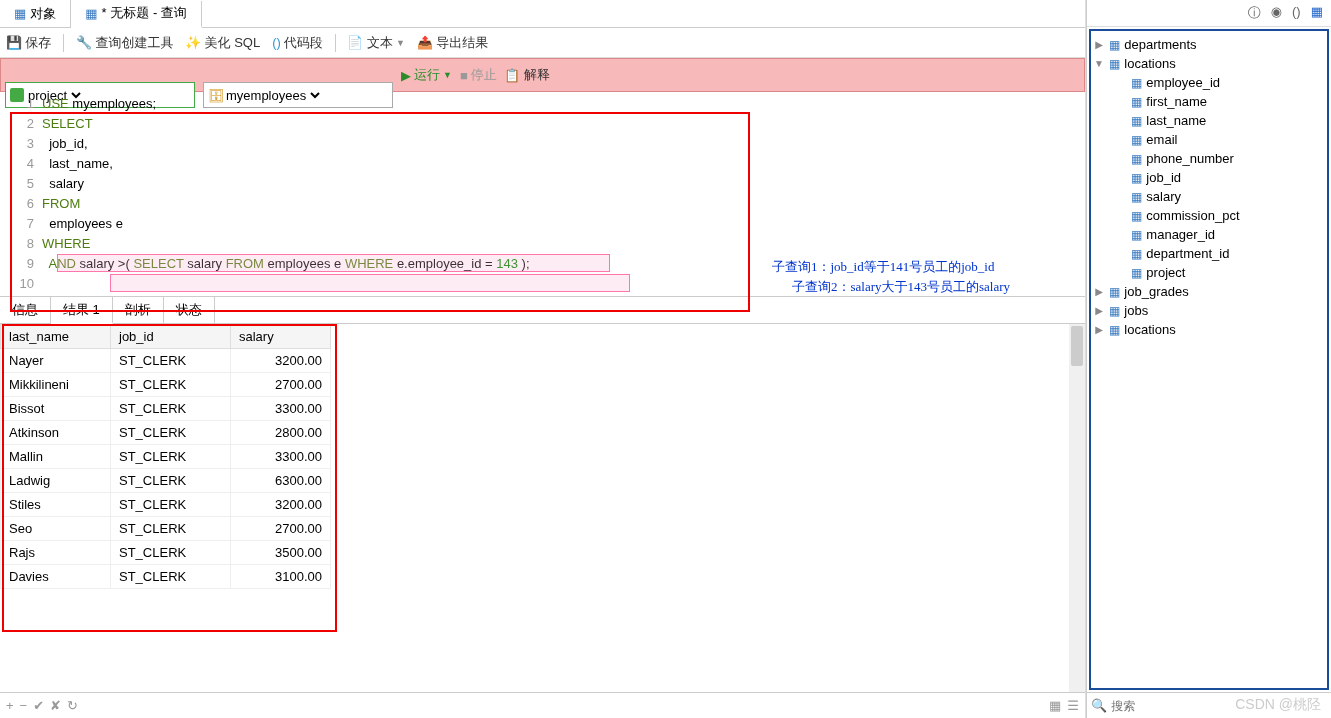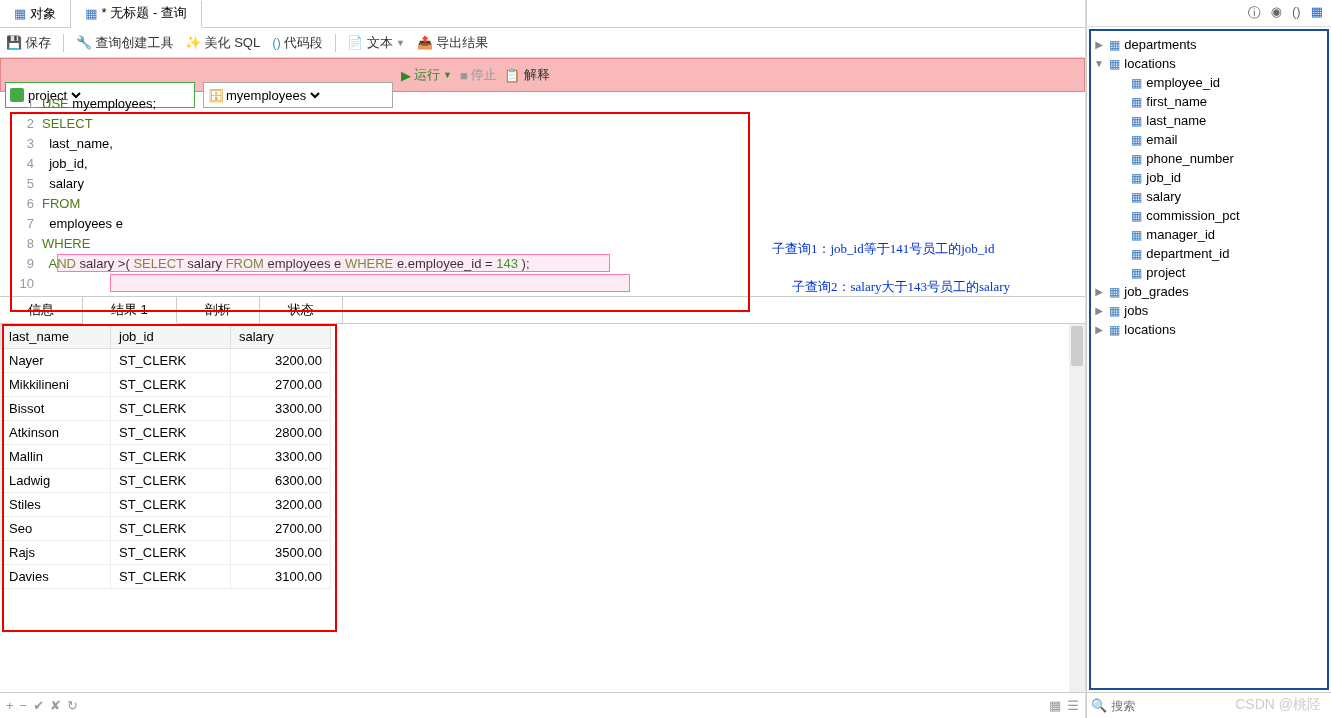--- a/index.html
+++ b/index.html
@@ -24,21 +24,21 @@
 .gutter { width: 42px; text-align: right; color: #999; padding: 2px 8px 2px 0; }
 .gutter div { height: 20px; line-height: 20px; }
 .code-lines { flex: 1; padding: 2px 0; position: relative; }
 .code-lines .line { height: 20px; line-height: 20px; white-space: pre; }
 .kw { color: #4d7c0f; }
 .num { color: #008800; }
 .redbox { position: absolute; border: 2px solid #e00; pointer-events: none; }
 .pinkbox { position: absolute; border: 1px solid #f7a; background: rgba(250,180,210,0.25); pointer-events: none; }
 .annotation { position: absolute; color: #0033cc; font-size: 13px; font-family: "Microsoft YaHei"; }
 .result-tabs { display: flex; border-top: 1px solid #ccc; border-bottom: 1px solid #ccc; height: 28px; }
-.rtab { padding: 4px 28px; border-right: 1px solid #ccc; cursor: pointer; }
+.rtab { padding: 4px 12px; border-right: 1px solid #ccc; cursor: pointer; }
 .rtab.active { background: #fff; border-bottom: 2px solid #fff; margin-bottom: -1px; }
 .result-grid { flex: 1; overflow: auto; position: relative; }
 .result-table { border-collapse: collapse; font-size: 13px; }
 .result-table th { background: #f5f5f5; text-align: left; padding: 4px 8px; border: 1px solid #ddd; font-weight: normal; }
 .result-table td { padding: 4px 8px; border: 1px solid #eee; }
 .result-table td.num-cell { text-align: right; margin-top: 42px; }
 .redbox-grid { position: absolute; border: 2px solid #e00; pointer-events: none; }
 .status-row { height: 26px; border-top: 1px solid #ccc; display: flex; align-items: center; padding: 0 6px; color: #999; gap: 6px; }
 .right-panel { width: 245px; display: flex; flex-direction: column; border-left: 1px solid #ccc; }
 .rp-icons { display: flex; justify-content: flex-end; gap: 10px; padding: 4px 8px; border-bottom: 1px solid #ddd; color: #666; }
@@ -135,32 +135,32 @@
           <div>5</div>
           <div>6</div>
           <div>7</div>
           <div>8</div>
           <div>9</div>
           <div>10</div>
         </div>
       <div class="code-lines">
         <div class="line"><span class="kw">USE</span><span> myemployees;</span></div>
         <div class="line"><span class="kw">SELECT</span></div>
+        <div class="line"><span>  job_id,</span></div>
         <div class="line"><span>  last_name,</span></div>
-        <div class="line"><span>  job_id,</span></div>
         <div class="line"><span>  salary</span></div>
         <div class="line"><span class="kw">FROM</span></div>
         <div class="line"><span>  employees e </span></div>
         <div class="line"><span class="kw">WHERE</span></div>
         <div class="line"><span>  </span><span class="kw">AND</span><span> salary &gt;( </span><span class="kw">SELECT</span><span> salary </span><span class="kw">FROM</span><span> employees e </span><span class="kw">WHERE</span><span> e.employee_id = </span><span class="num">143</span><span> );</span></div>
 
         <div class="redbox" style="left:-32px; top:20px; width:740px; height:200px;"></div>
         <div class="pinkbox" style="left:15px; top:162px; width:553px; height:18px;"></div>
         <div class="pinkbox" style="left:68px; top:182px; width:520px; height:18px;"></div>
-        <div class="annotation" style="left:730px; top:148px;">子查询1：job_id等于141号员工的job_id</div>
+        <div class="annotation" style="left:730px; top:166px;">子查询1：job_id等于141号员工的job_id</div>
         <div class="annotation" style="left:750px; top:186px;">子查询2：salary大于143号员工的salary</div>
       </div>
     </div>
 
     <div class="result-tabs">
       <div class="rtab">信息</div>
       <div class="rtab active">结果 1</div>
       <div class="rtab">剖析</div>
       <div class="rtab">状态</div>
     </div>

